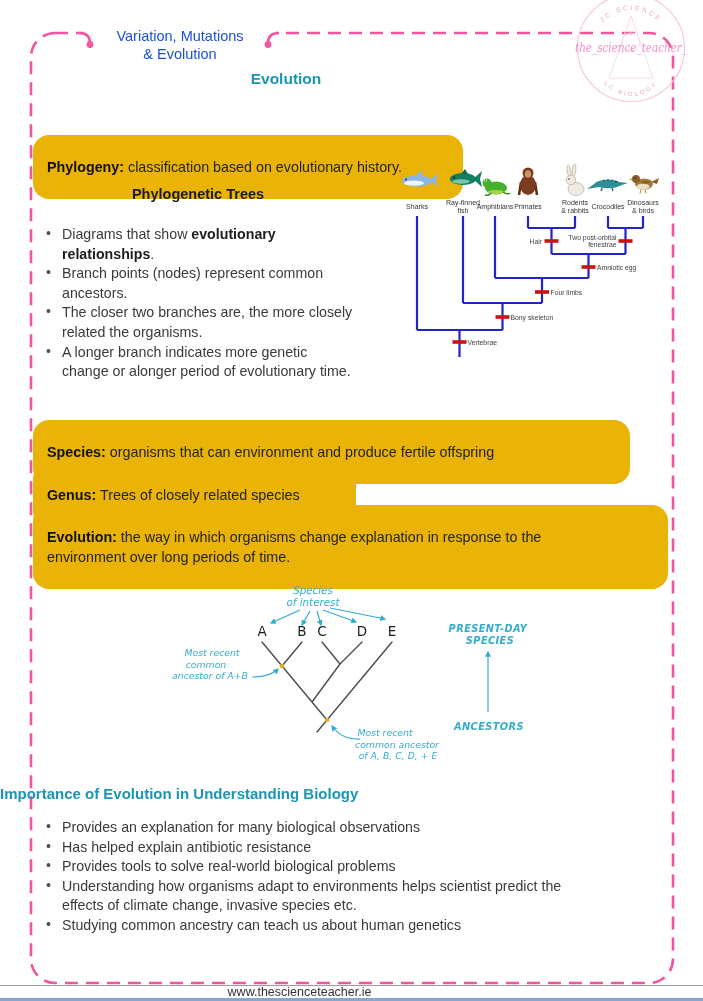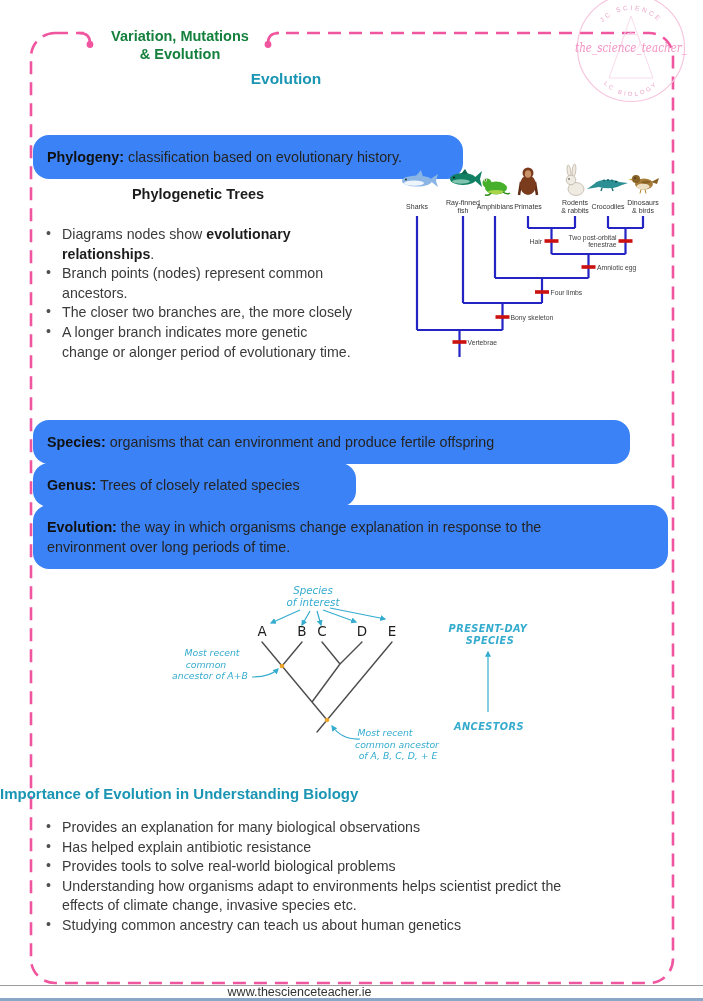--- a/index.html
+++ b/index.html
@@ -1,27 +1,27 @@
 <!DOCTYPE html>
 <html><head>
 <meta charset="utf-8">
 <style>
   html,body{margin:0;padding:0;background:#fff;}
   .page{position:relative;width:703px;height:1001px;background:#ffffff;overflow:hidden;
         font-family:"Liberation Sans",sans-serif;}
   .border-svg{position:absolute;left:28px;top:30px;}
   .notebook-title{position:absolute;left:84px;top:24px;width:192px;background:#fff;z-index:2;
-        text-align:center;font-weight:700;font-size:14.5px;line-height:17.5px;color:#15803d;padding:4px 0;}
+        text-align:center;font-weight:400;font-size:14.5px;line-height:17.5px;color:#1d4ed8;padding:4px 0;}
   .hook{position:absolute;z-index:3;}
   .hook-left{left:78px;top:29px;} .hook-right{left:262px;top:29px;}
   .logo{position:absolute;left:569px;top:-14px;z-index:1;}
   .page-title{position:absolute;left:0;top:70px;width:572px;text-align:center;
         font-size:15.5px;font-weight:700;color:#1a96b4;}
-  .defbox{position:absolute;left:33px;background:#3b82f6;border-radius:16px;box-sizing:border-box;
-        font-size:14.3px;color:#242424;padding:12px 14px;line-height:20px;}
+  .defbox{position:absolute;left:33px;background:#eab308;border-radius:16px;box-sizing:border-box;
+        font-size:14.3px;color:#242424;padding:22px 14px;line-height:20px;}
   .def-phylogeny{top:135px;width:430px;}
   .def-species{top:420px;width:597px;}
   .def-genus{top:463px;width:323px;}
   .def-evolution{top:505px;width:635px;padding-right:60px;}
   .defterm{font-weight:700;color:#111;}
   .section-heading{position:absolute;font-weight:700;color:#1c1c1c;}
   .h-phylo{left:38px;top:186px;width:320px;text-align:center;font-size:14.5px;}
   .h-importance{left:0;top:785px;width:660px;text-align:left;font-size:15px;color:#1a96b4;}
   ul.bullets{position:absolute;list-style:none;margin:0;padding:0;
         font-size:14.2px;color:#3a3a3a;line-height:19.6px;}
@@ -108,29 +108,30 @@
     <span class="defterm">Genus:</span><span> Trees of closely related species</span>
   </div>
   <div class="defbox def-evolution">
     <span class="defterm">Evolution:</span><span> the way in which organisms change explanation in response to the environment over long periods of time.</span>
   </div>
 
   <div class="section-heading h-phylo">Phylogenetic Trees</div>
 
   <ul class="bullets list-phylo">
     <li>
-      <span class="bl"><span>Diagrams nodes show </span><b>evolutionary</b></span>
+      <span class="bl"><span>Diagrams that show </span><b>evolutionary</b></span>
       <span class="bl"><b>relationships</b><span>.</span></span>
     </li>
     <li>
       <span class="bl">Branch points (nodes) represent common</span>
       <span class="bl">ancestors.</span>
     </li>
     <li>
       <span class="bl">The closer two branches are, the more closely</span>
+      <span class="bl">related the organisms.</span>
     </li>
     <li>
       <span class="bl">A longer branch indicates more genetic</span>
       <span class="bl">change or alonger period of evolutionary time.</span>
     </li>
   </ul>
 
   <svg class="tree-svg" width="308" height="200" viewBox="0 0 308 200">
 
     <g transform="translate(22,21)">

